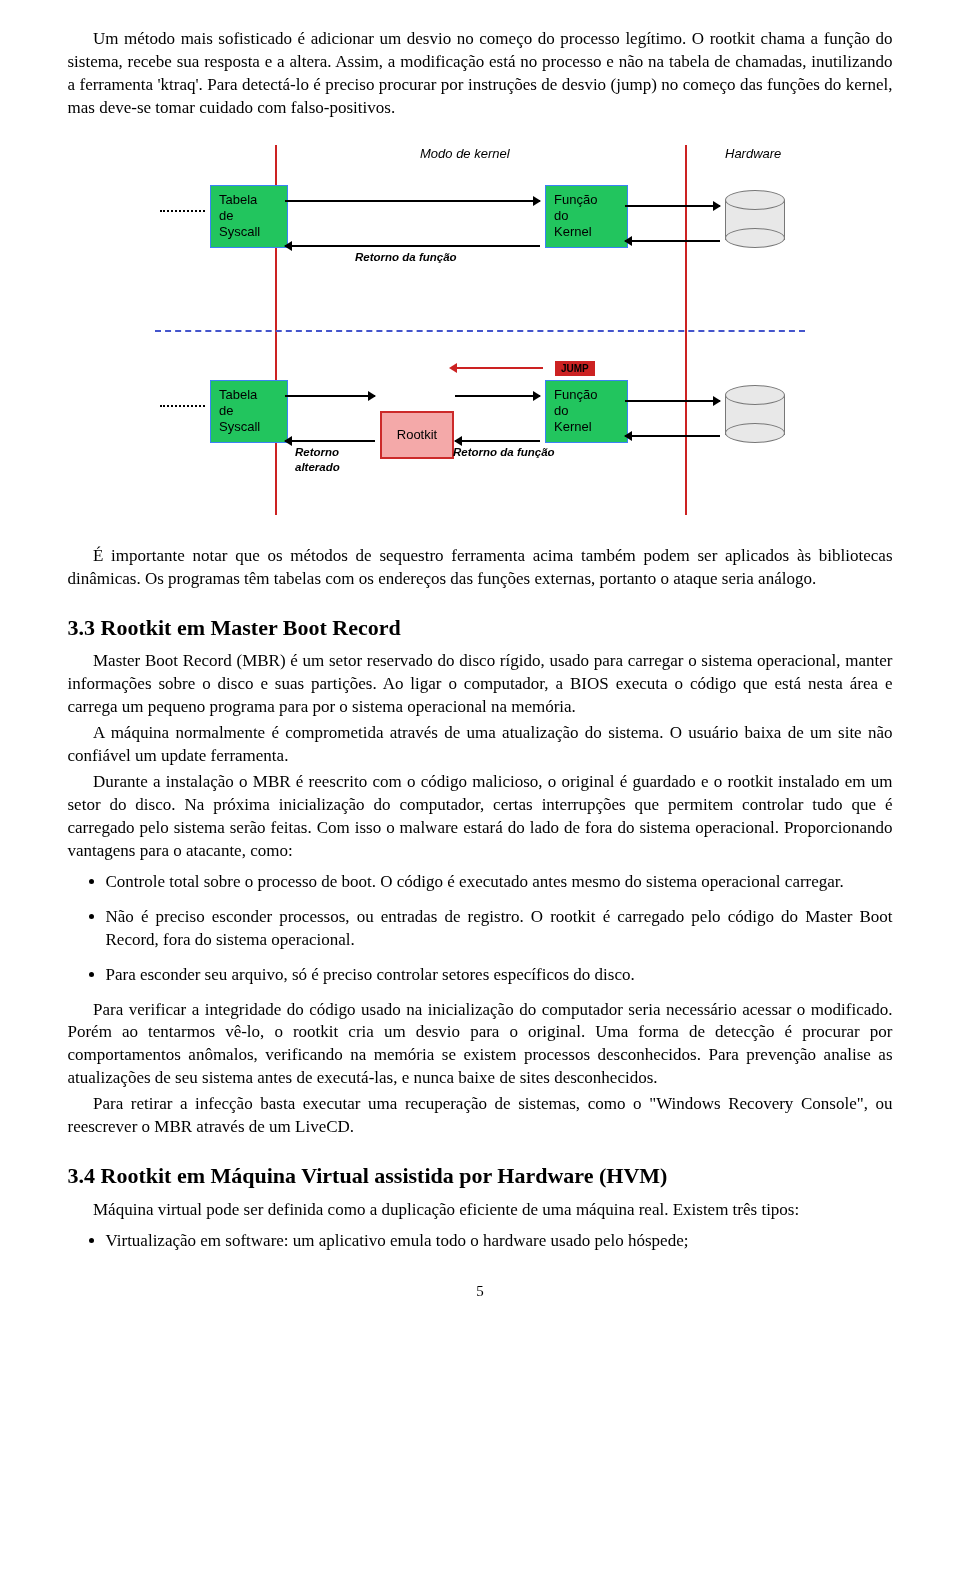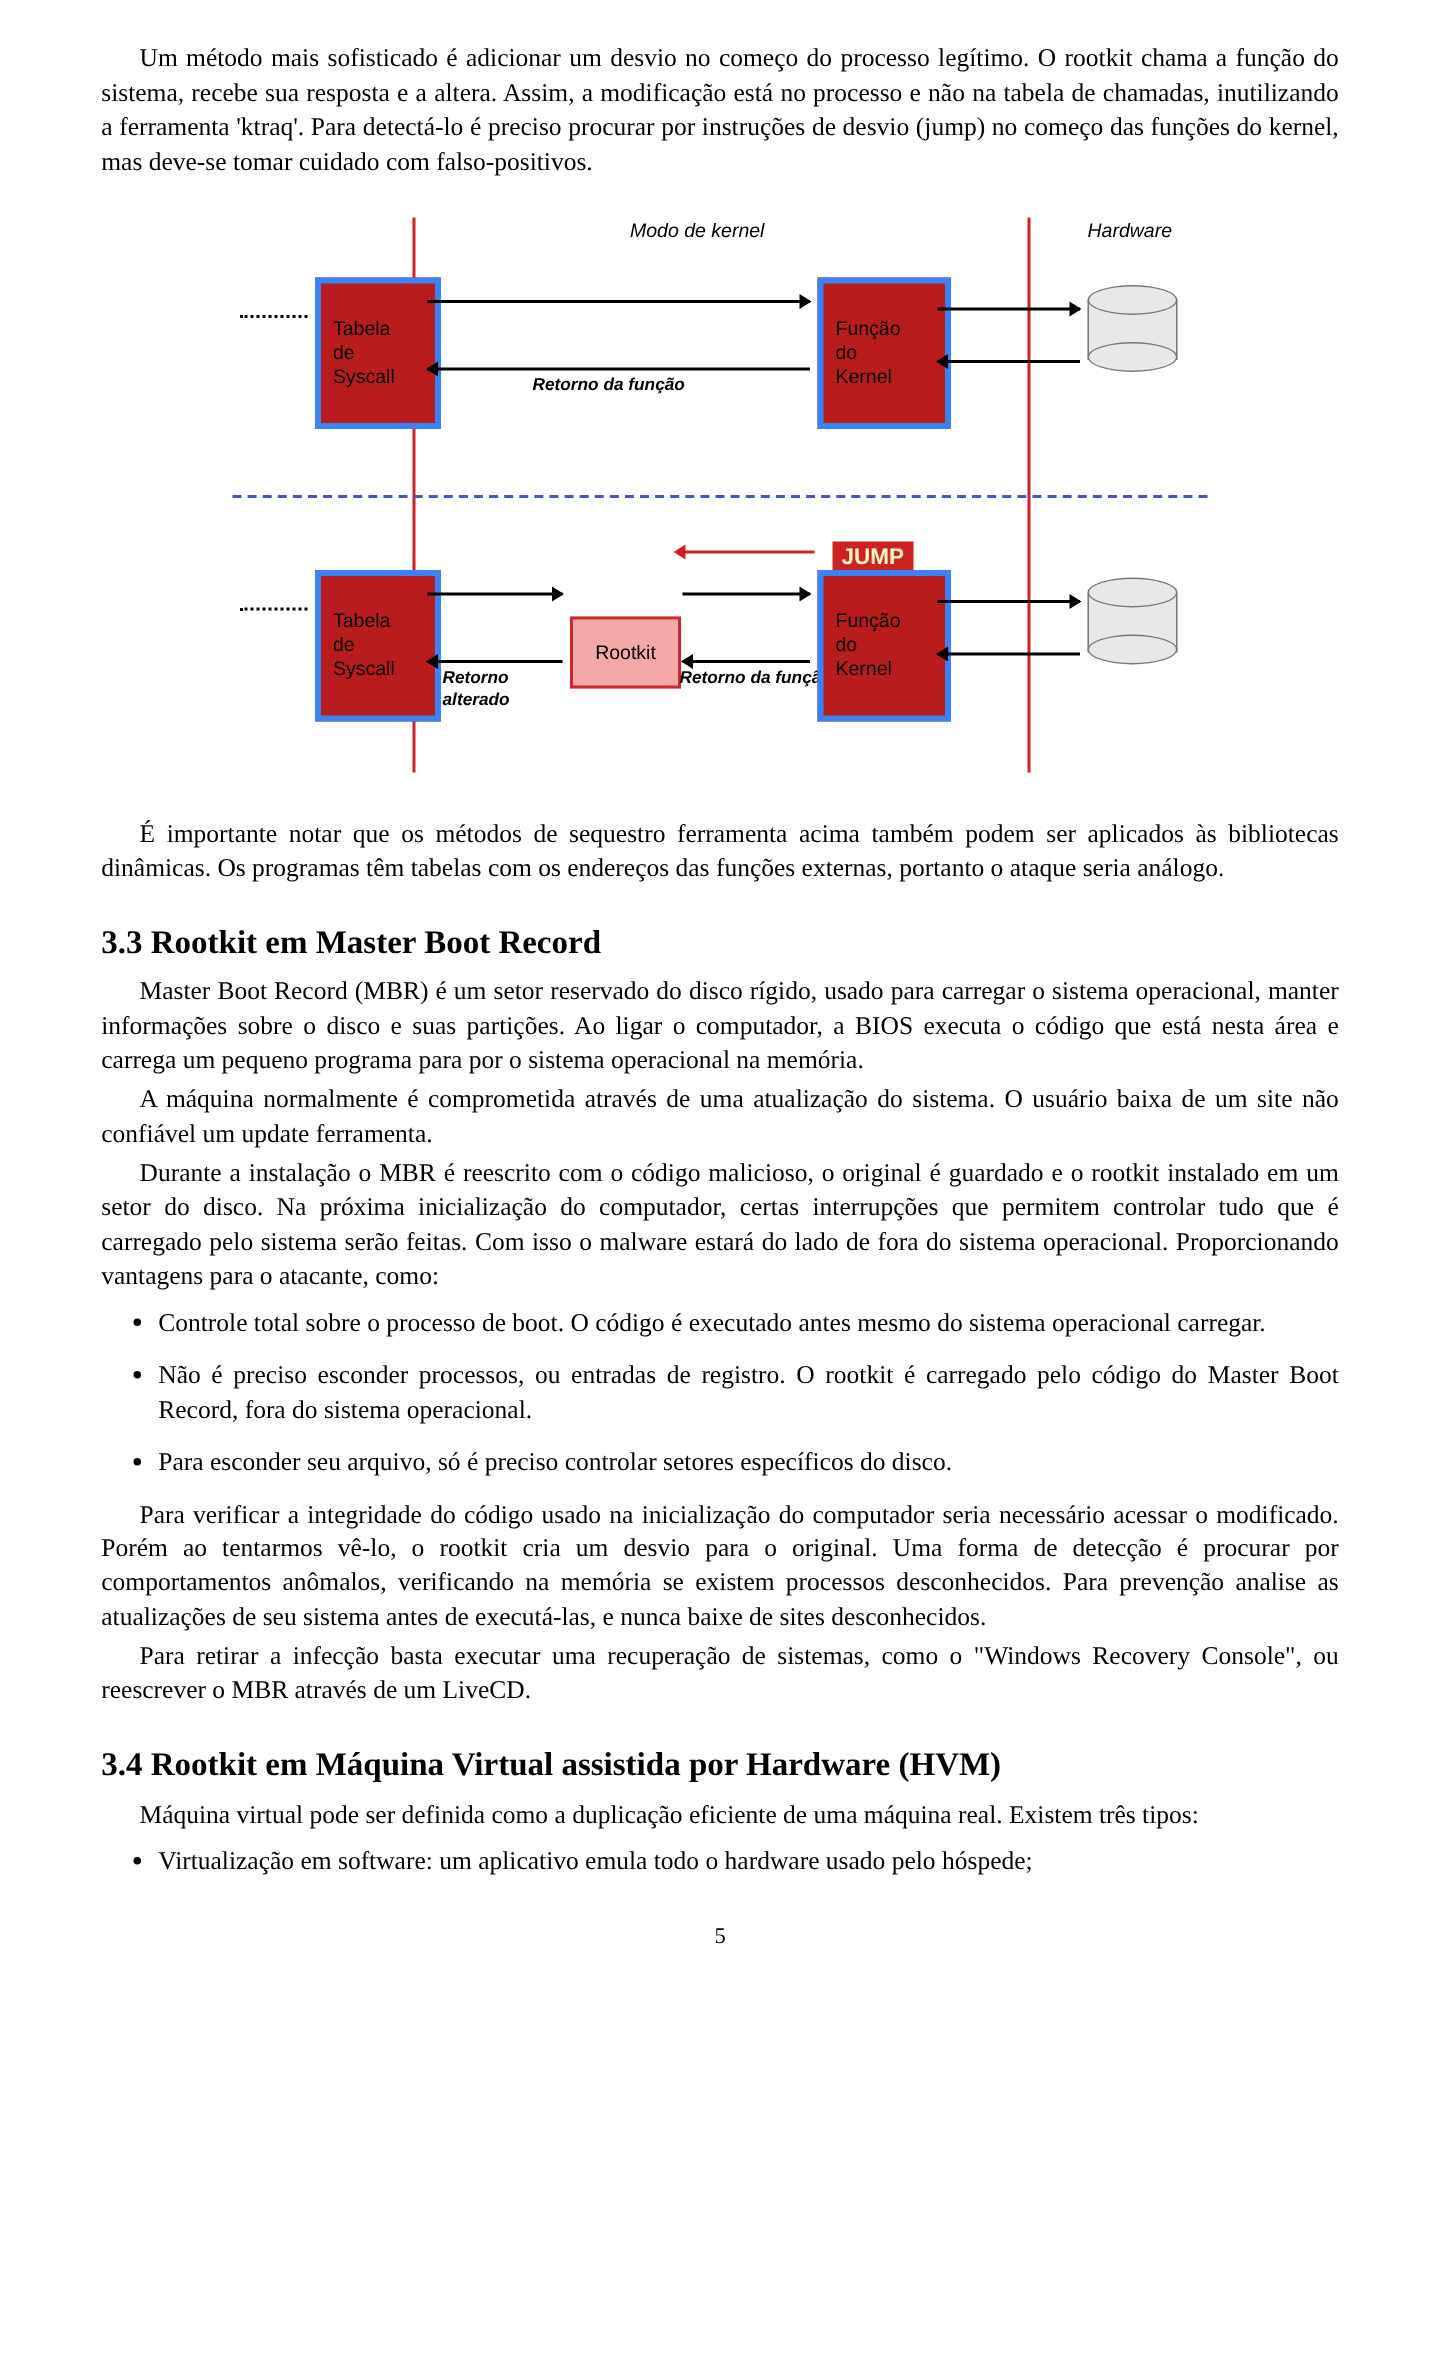--- a/index.html
+++ b/index.html
@@ -38,23 +38,23 @@
     border-top: 2px dashed #4455cc;
   }
   .vline {
     position: absolute;
     top: 0; bottom: 0;
     width: 2px;
     background: #cc2222;
   }
   .dbox {
     position: absolute;
-    background: #b91c1c;
-    border: 4px solid #3b82f6;
-    padding: 22px 8px;
+    background: #22c55e;
+    border: 1px solid #3b82f6;
+    padding: 6px 8px;
     line-height: 1.25;
   }
   .rk {
     background: #f4a9a9;
     border: 2px solid #cc2a2a;
   }
   .lbl {
     position: absolute;
     background: transparent;
     font-size: 13px;
@@ -96,23 +96,23 @@
     height: 18px;
     border: 1px solid #777;
     border-radius: 50%;
     background: #e8e8e8;
   }
   .cyl .top { top: 0; }
   .cyl .bot { bottom: 0; }
   .jump {
     position:absolute;
     background:#cc2222;
-    color:#fef9c3;
+    color:#000000;
     font-weight:bold;
-    font-size:15px;
+    font-size:10px;
     padding:1px 6px;
   }
 </style>
 </head>
 <body>
 
 <p class="indent">Um método mais sofisticado é adicionar um desvio no começo do processo legítimo. O rootkit chama a função do sistema, recebe sua resposta e a altera. Assim, a modificação está no processo e não na tabela de chamadas, inutilizando a ferramenta 'ktraq'. Para detectá-lo é preciso procurar por instruções de desvio (jump) no começo das funções do kernel, mas deve-se tomar cuidado com falso-positivos.</p>
 
 <div class="diagram">
 

